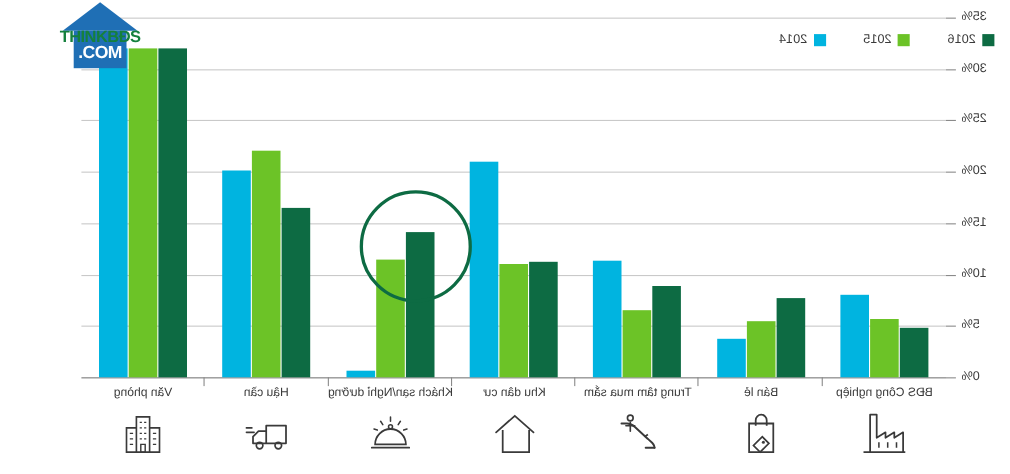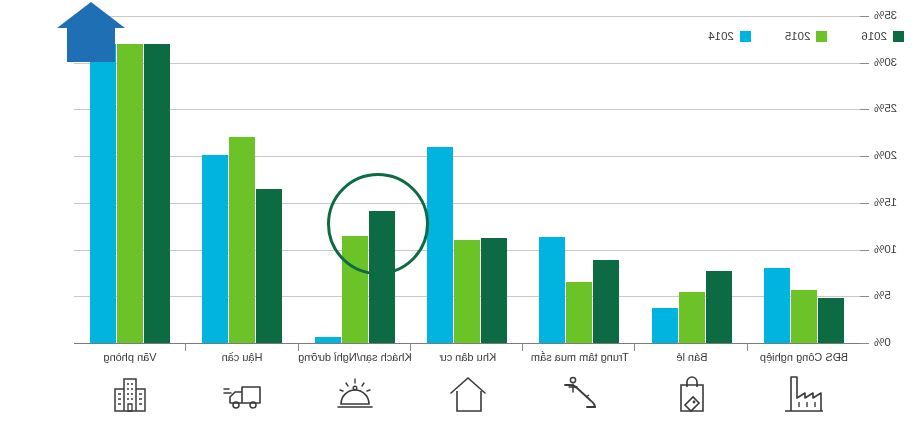--- a/index.html
+++ b/index.html
@@ -321,13 +321,17 @@
         <span class="legend-swatch" style="background: rgb(0, 180, 224);"></span>
         <span class="legend-label">2014</span>
       </div>
     </div>
 
 </div>
 
 <div id="watermark">
   <div class="roof"></div>
   <div class="body"></div>
+  <div class="wm-text">
+    <span>THINKBĐS</span>
+    <span class="dom">.COM</span>
+  </div>
 </div>
 
 </body></html>

